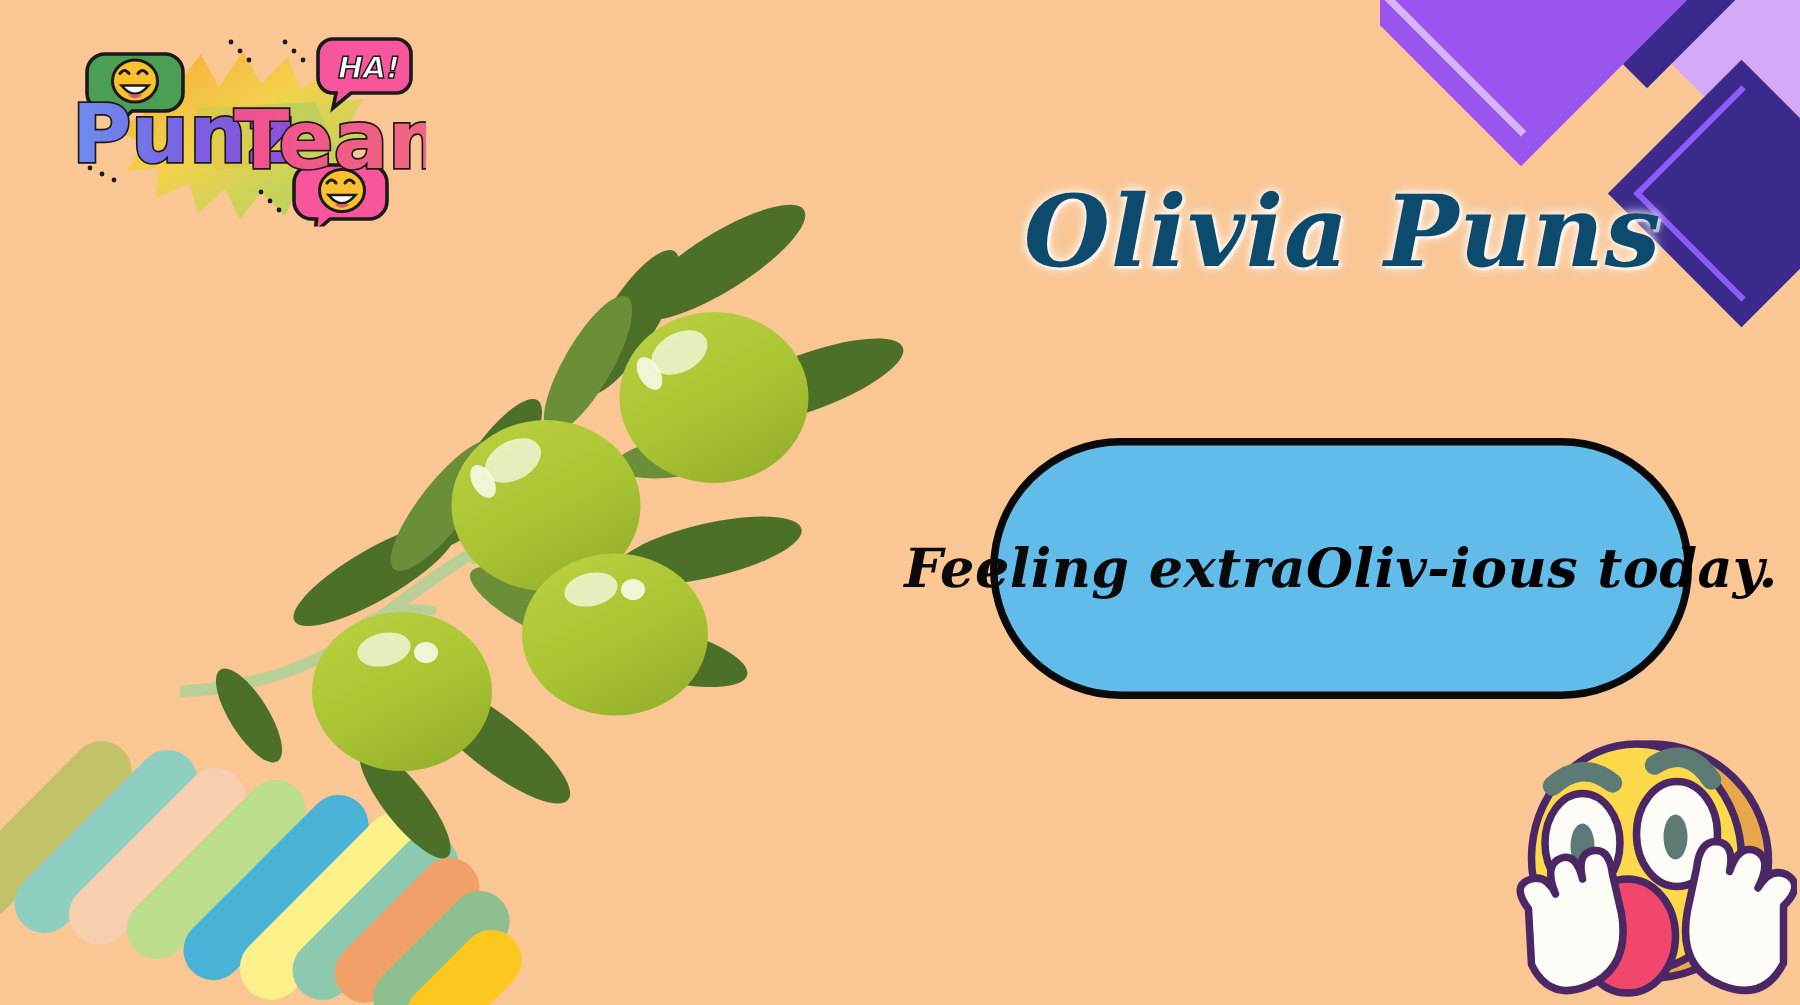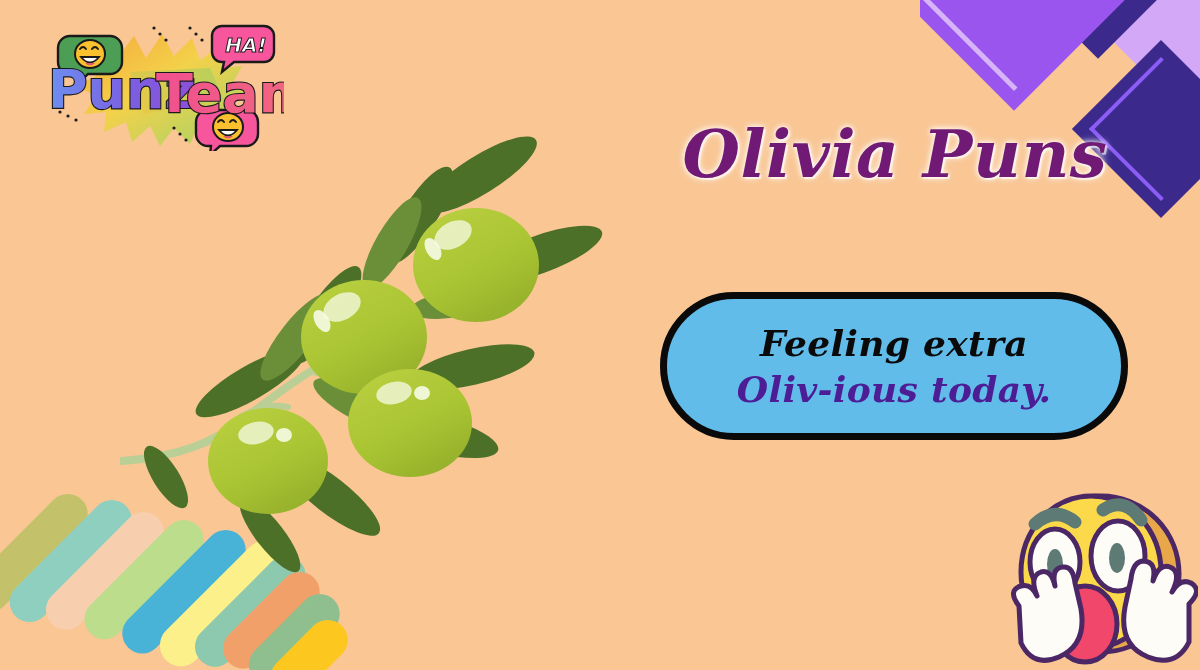--- a/index.html
+++ b/index.html
@@ -62,23 +62,23 @@
     font-size:66px;letter-spacing:.5px;color:#0a0a0a;
     white-space:nowrap;
     text-shadow:
        0 0 5px rgba(255,255,255,.95),
        0 0 9px rgba(255,255,255,.8),
        2px 2px 0 rgba(255,255,255,.55);
   }
 
   
   #bubble{
-    position:absolute;left:660px;top:292px;width:468px;height:148px;
-    background:#62bcea;border:7px solid #701a75;border-radius:92px;
-    display:flex;flex-direction:column;align-items:center;justify-content:center;
+    position:absolute;left:660px;top:292px;width:468px;height:174px;
+    background:#62bcea;border:5px solid #701a75;border-radius:92px;
+    display:flex;flex-direction:row;align-items:center;justify-content:center;
     box-sizing:border-box;
   }
   #bubble .line{
     font-family:"DejaVu Serif",serif;
     font-weight:bold;font-style:italic;
     font-size:36px;color:#0a0a0a;line-height:1.28;
     white-space:nowrap;letter-spacing:.3px;
   }
 
   
@@ -255,25 +255,25 @@
         <g>
           <ellipse cx="148" cy="356" rx="60" ry="53" fill="url(#oliveG)"></ellipse>
           <path d="M96 374 a60 53 0 0 0 106 0 a60 53 0 0 1 -106 0 z" fill="#8fae2a" opacity=".5"></path>
           <ellipse cx="136" cy="328" rx="18" ry="11" fill="#eef6d2" opacity=".85" transform="rotate(-12 136 328)"></ellipse>
           <ellipse cx="164" cy="330" rx="8" ry="7" fill="#f6fbe6" opacity=".9"></ellipse>
         </g>
       </g>
     </svg>
   </div>
 
-  <div id="title" style="color: #701a75;">Olivia Puns</div>
+  <div id="title" style="color: #0c4a6e;">Olivia Puns</div>
 
   <div id="bubble" style="background: rgb(98, 188, 234); border-color: rgb(10, 10, 10);">
     <div class="line" style="color: rgb(10, 10, 10);">Feeling extra</div>
-    <div class="line" style="color: #4c1d95;">Oliv-ious today.</div>
+    <div class="line" style="color: #000000;">Oliv-ious today.</div>
   </div>
 
   <div id="emoji">
     <svg viewBox="0 0 195 200" xmlns="http://www.w3.org/2000/svg">
 
       <circle cx="98" cy="98" r="78" fill="#e8a84a" stroke="#4b2766" stroke-width="5"></circle>
 
       <ellipse cx="88" cy="96" rx="70" ry="76" fill="#fcd94b" stroke="#4b2766" stroke-width="5"></ellipse>
 
       <path d="M32 48 q20 -18 40 -2" stroke="#5d7a74" stroke-width="13" fill="none" stroke-linecap="round"></path>

